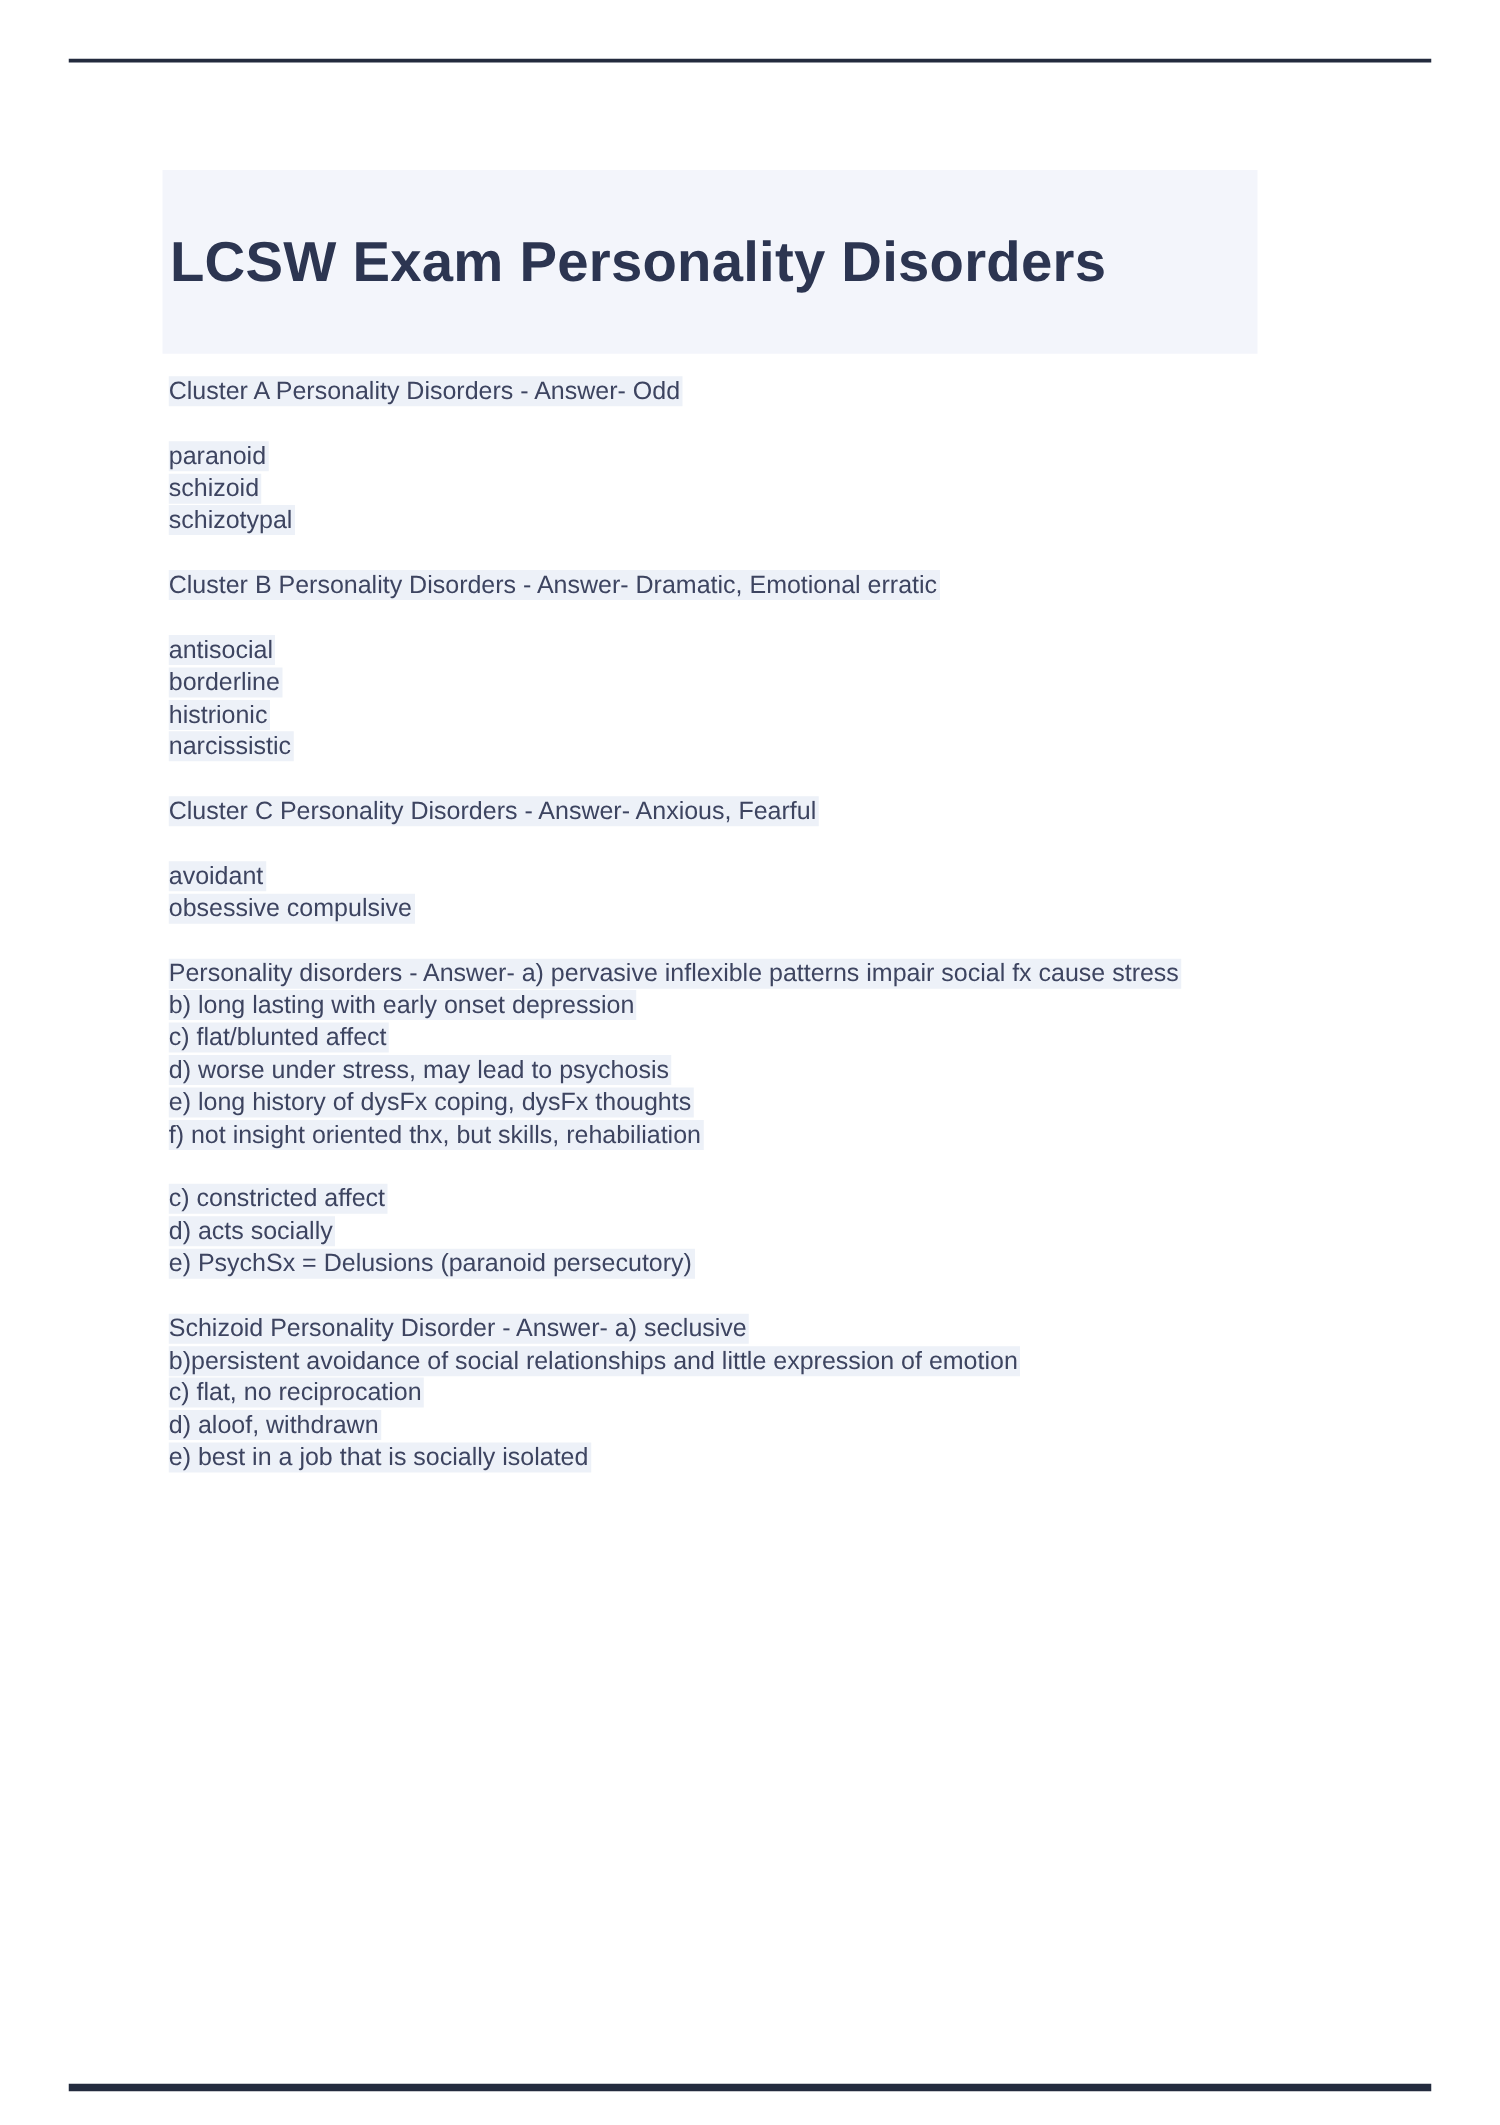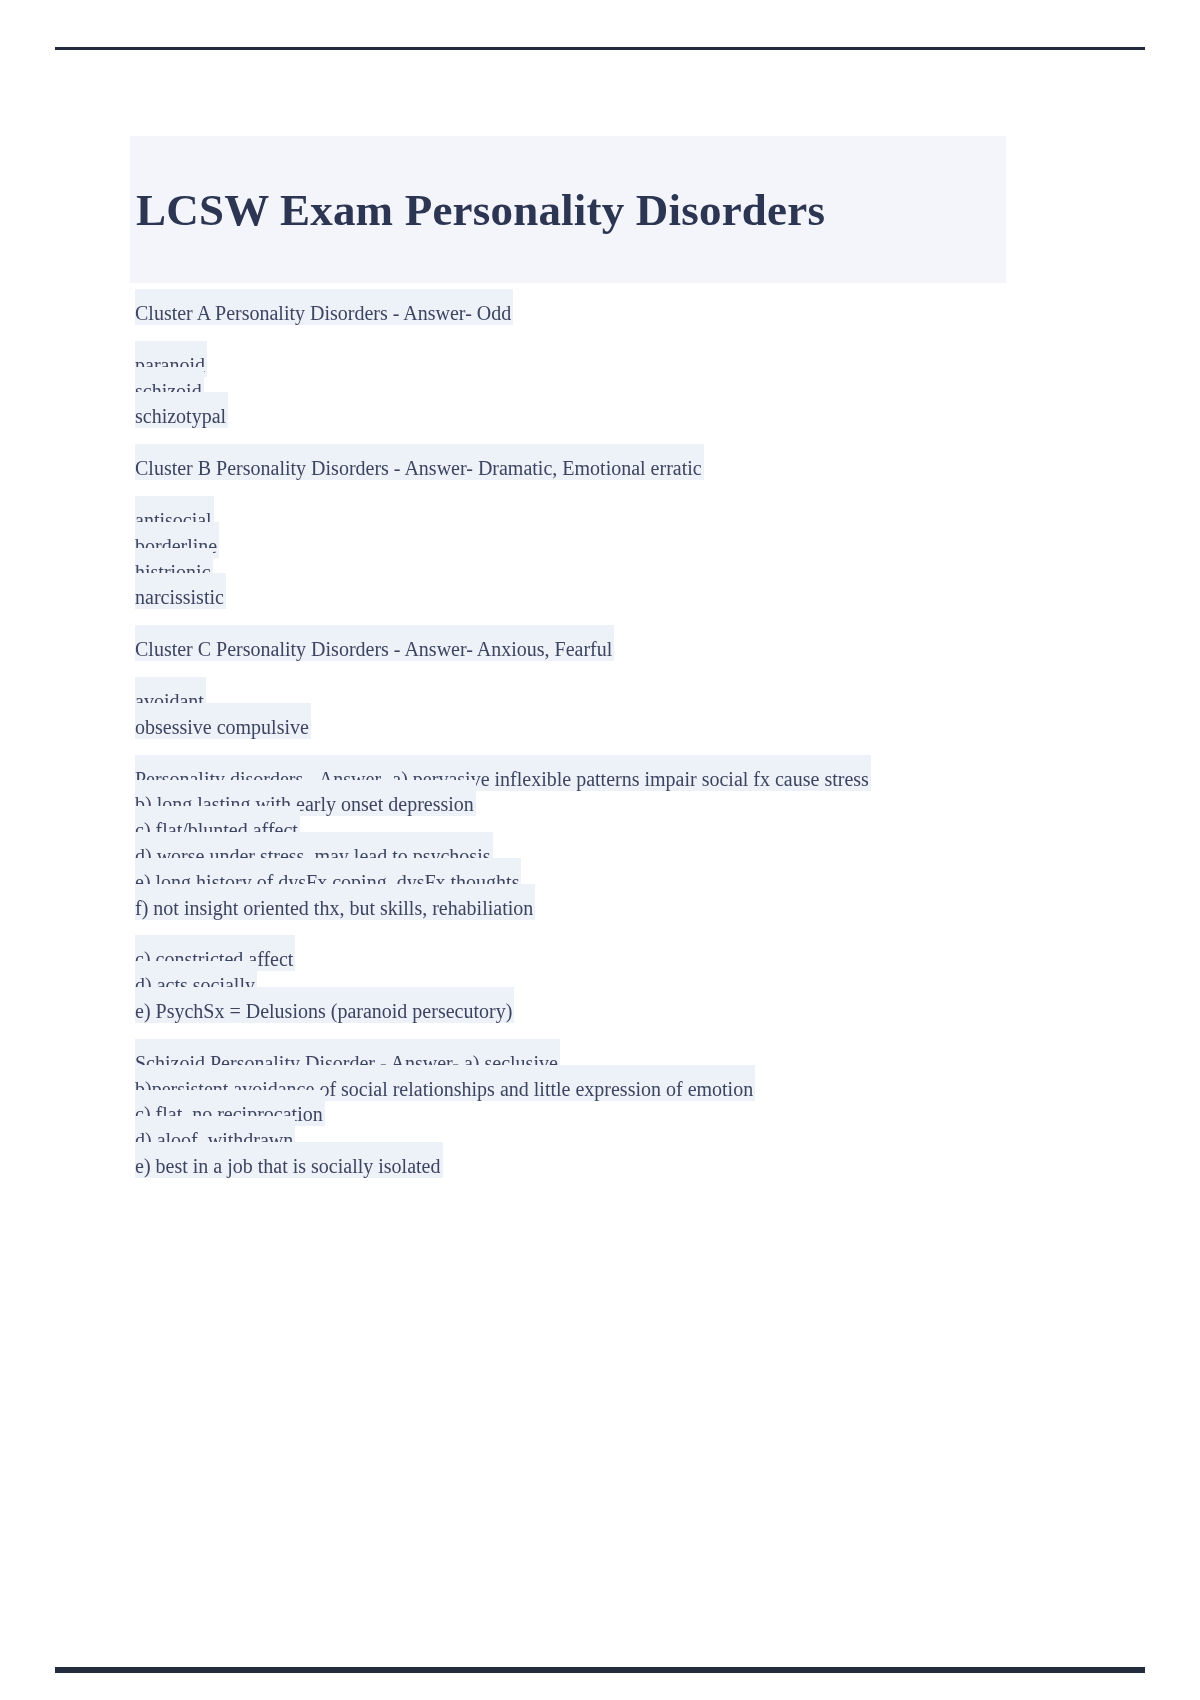--- a/index.html
+++ b/index.html
@@ -6,21 +6,21 @@
     margin: 0;
     padding: 0;
     background: #ffffff;
   }
   .page {
     position: relative;
     width: 1200px;
     height: 1700px;
     margin: 0 auto;
     background: var(--page-bg, #ffffff);
-    font-family: Liberation Serif, serif;
+    font-family: Liberation Sans, sans-serif;
     overflow: hidden;
   }
   .rule {
     position: absolute;
     left: 55px;
     right: 55px;
     background: var(--rule-color, #232b3e);
   }
   .rule.top {
     top: 47px;
@@ -64,21 +64,21 @@
   p.line {
     margin: 0;
     font-size: 20px;
     line-height: 25.8px;
     color: var(--text-color, #3d4460);
   }
   p.line span.hl {
     background: var(--highlight-bg, #edf1f8);
     -webkit-box-decoration-break: clone;
     box-decoration-break: clone;
-    padding: 13px 2px 1px 0;
+    padding: 1px 2px 1px 0;
   }
 </style>
 </head>
 <body>
 
 <div class="page" style="--page-bg: #ffffff; --text-color: #3d4460; --title-color: #2c3551; --highlight-bg: #edf1f8; --panel-bg: #f3f5fb; --rule-color: #232b3e;">
   <div class="rule top"></div>
 
   <div class="title-panel">
     <h1 class="doc-title">LCSW Exam Personality Disorders</h1>

